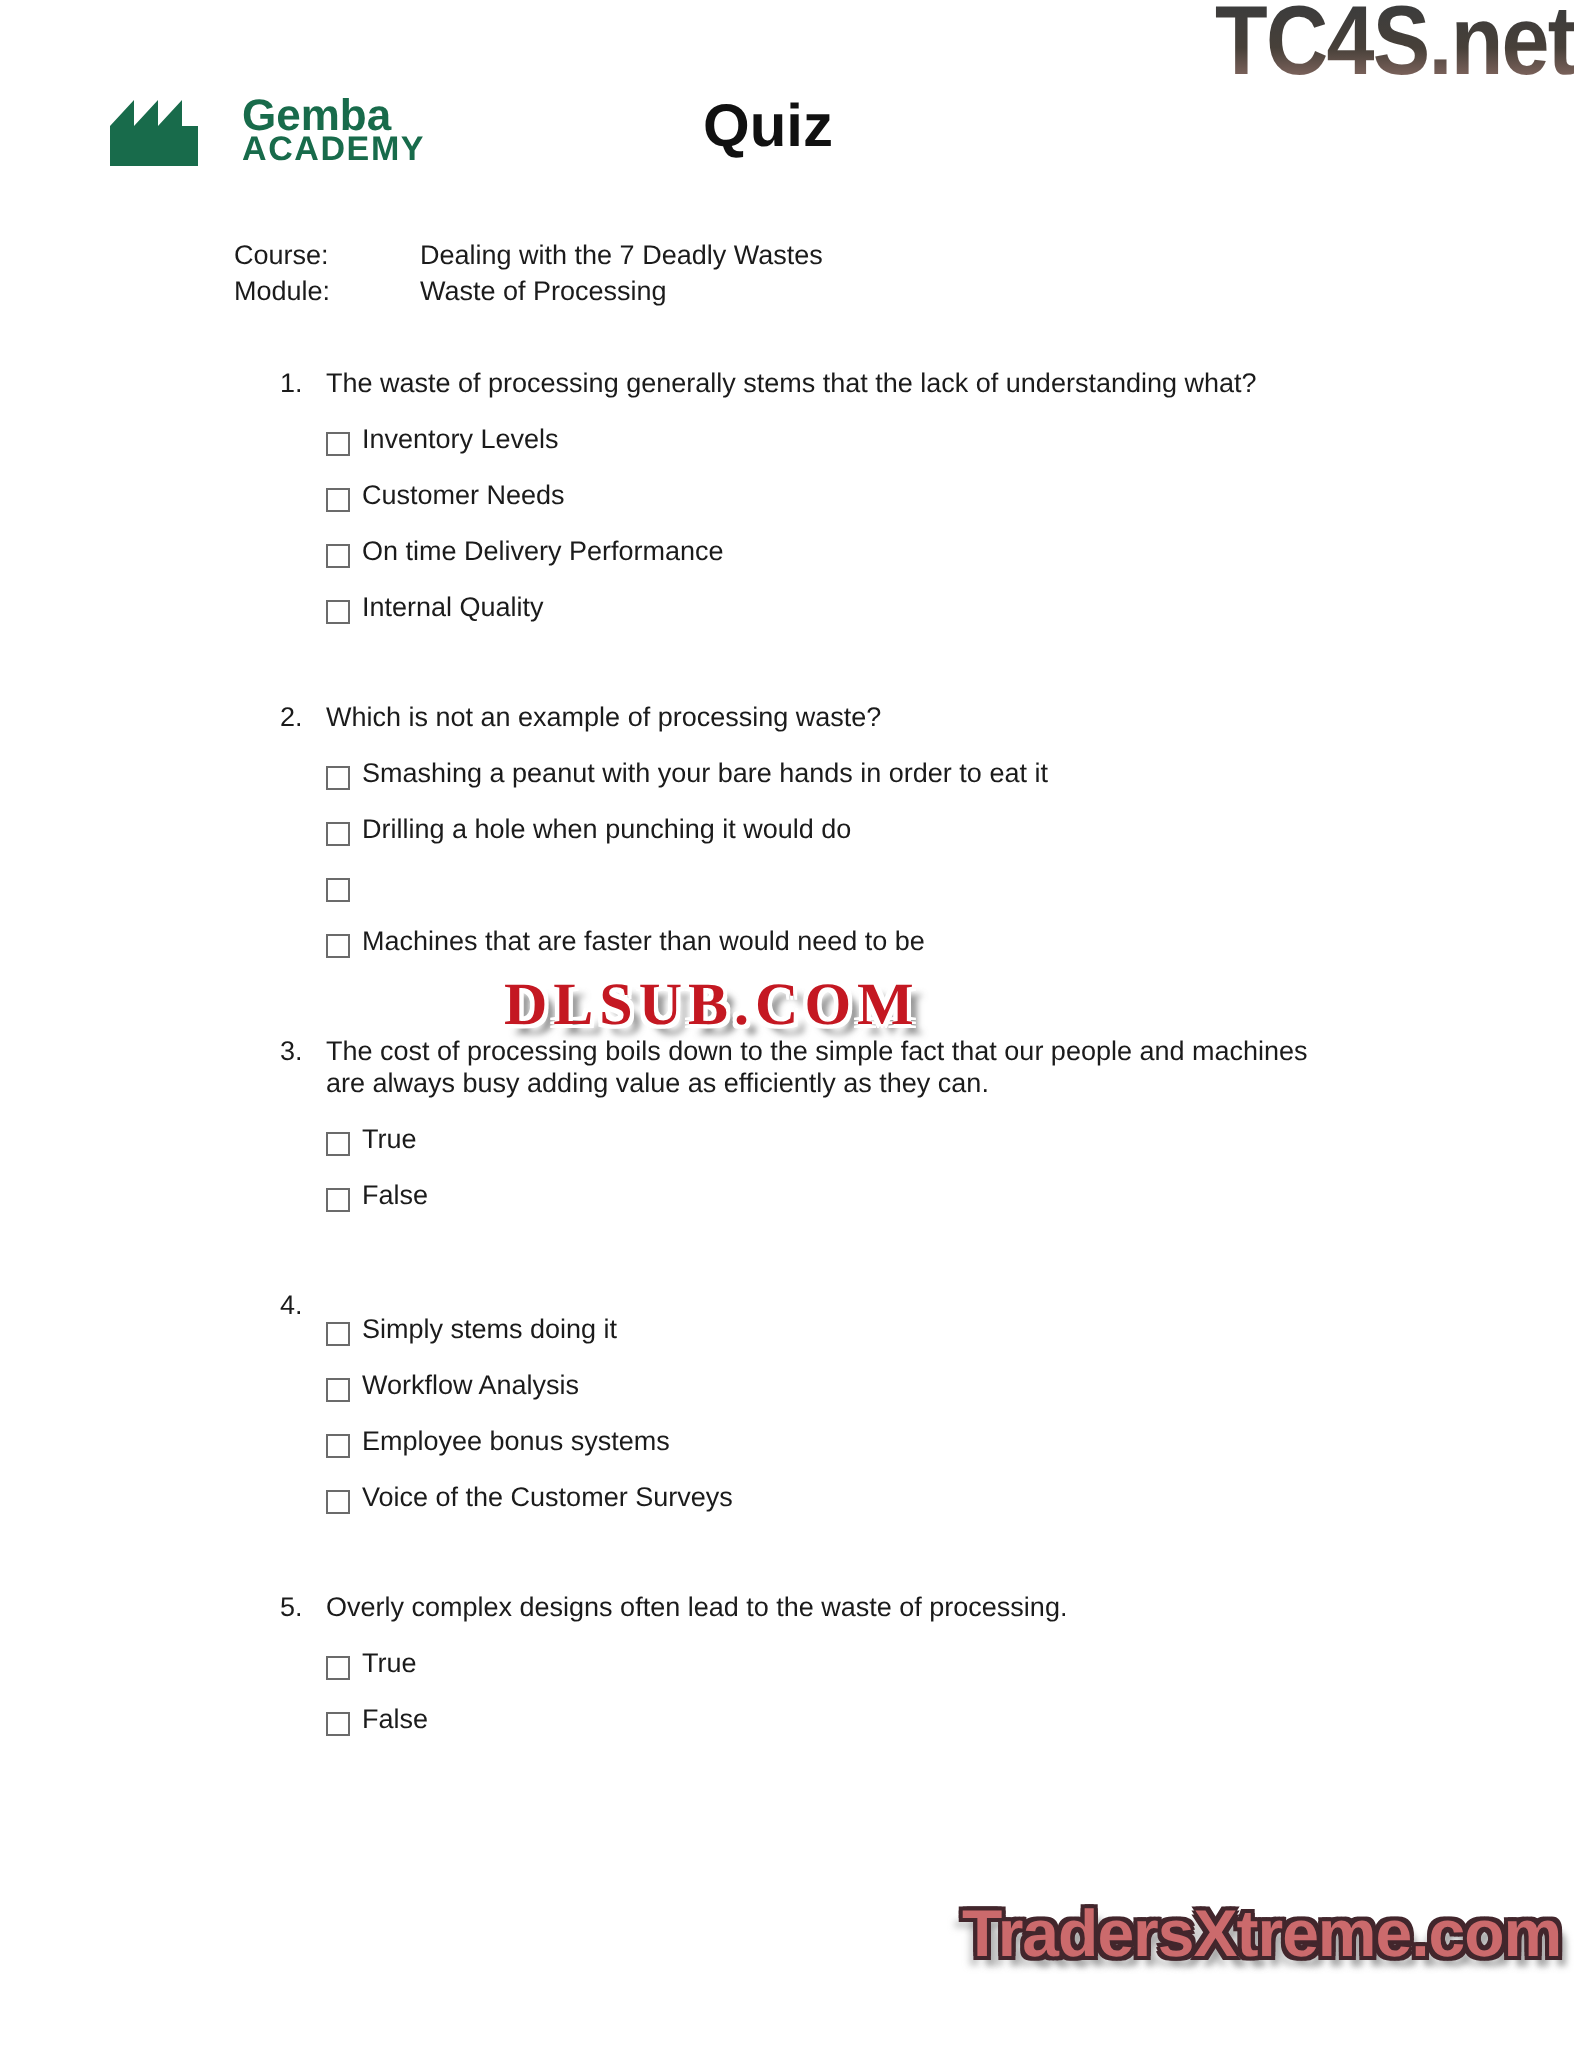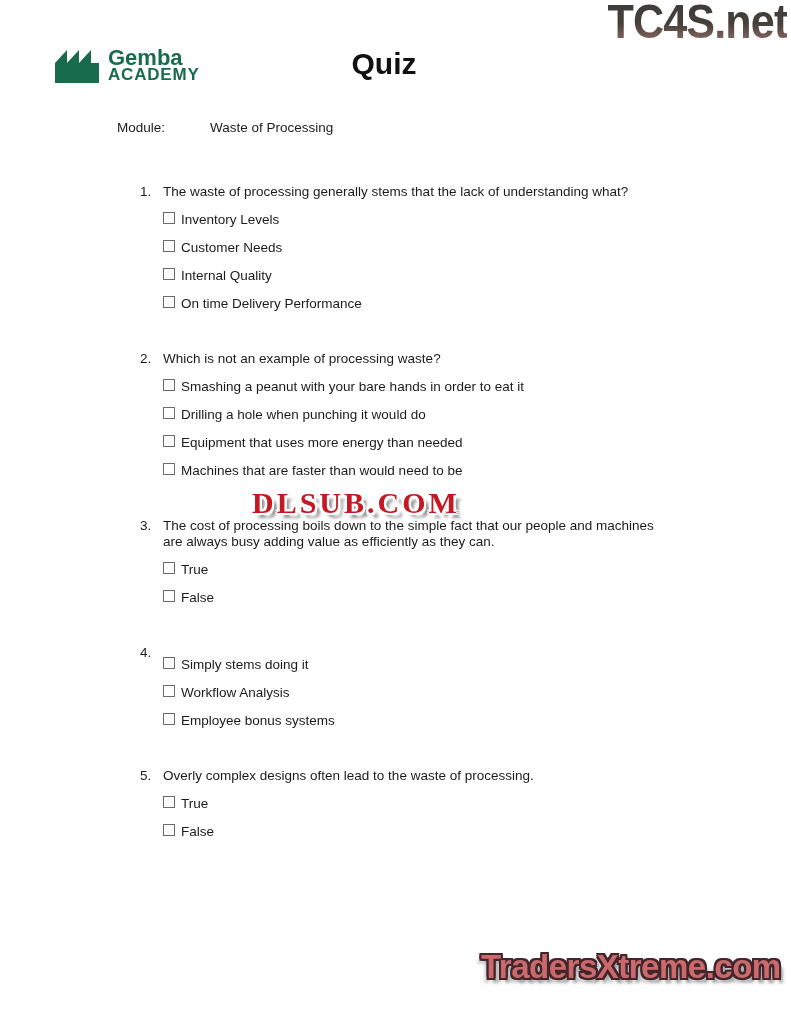--- a/index.html
+++ b/index.html
@@ -28,21 +28,21 @@
     color: transparent;
   }
 
   
   .logo {
     position: absolute;
     left: 55px;
     top: 45px;
     display: flex;
     align-items: center;
-    gap: 7px;
+    gap: 20px;
   }
   .logo svg { display: block; }
   .logo-title {
     font-size: 22px;
     font-weight: bold;
     line-height: 20px;
     color: #186b4b;
   }
   .logo-subtitle {
     font-size: 17px;
@@ -85,21 +85,21 @@
   .question {
     display: flex;
     margin-bottom: 39px;
     font-size: 13.5px;
   }
   .q-num { width: 23px; flex-shrink: 0; line-height: 16px; }
   .q-body { flex: 1; }
   .q-text { line-height: 16px; }
   .option {
     display: flex;
-    align-items: flex-start;
+    align-items: flex-end;
     margin-top: 12px;
     height: 16px;
     line-height: 16px;
   }
   .checkbox {
     width: 12px;
     height: 12px;
     border: 1px solid #6b6b6b;
     background: #fff;
     margin-right: 6px;
@@ -152,20 +152,24 @@
   <span>
     <div class="logo-title">Gemba</div>
     <div class="logo-subtitle">ACADEMY</div>
   </span>
 </div>
 
 <div class="page-title">Quiz</div>
 
 <div class="meta">
   <div class="meta-row">
+    <span class="meta-label">Course:</span>
+    <span class="meta-value">Dealing with the 7 Deadly Wastes</span>
+  </div>
+  <div class="meta-row">
     <span class="meta-label">Module:</span>
     <span class="meta-value">Waste of Processing</span>
   </div>
 </div>
 
 <div class="questions">
 
   <div class="question">
     <div class="q-num">1.</div>
     <div class="q-body">
@@ -173,44 +177,43 @@
       <div class="option">
         <span class="checkbox"></span>
         <span>Inventory Levels</span>
       </div>
       <div class="option">
         <span class="checkbox"></span>
         <span>Customer Needs</span>
       </div>
       <div class="option">
         <span class="checkbox"></span>
+        <span>On time Delivery Performance</span>
+      </div>
+      <div class="option">
+        <span class="checkbox"></span>
         <span>Internal Quality</span>
       </div>
-      <div class="option">
-        <span class="checkbox"></span>
-        <span>On time Delivery Performance</span>
-      </div>
     </div>
   </div>
 
   <div class="question">
     <div class="q-num">2.</div>
     <div class="q-body">
       <div class="q-text">Which is not an example of processing waste?</div>
       <div class="option">
         <span class="checkbox"></span>
         <span>Smashing a peanut with your bare hands in order to eat it</span>
       </div>
       <div class="option">
         <span class="checkbox"></span>
         <span>Drilling a hole when punching it would do</span>
       </div>
       <div class="option">
         <span class="checkbox"></span>
-        <span>Equipment that uses more energy than needed</span>
       </div>
       <div class="option">
         <span class="checkbox"></span>
         <span>Machines that are faster than would need to be</span>
       </div>
     </div>
   </div>
 
   <div class="question">
     <div class="q-num">3.</div>
@@ -235,20 +238,24 @@
         <span>Simply stems doing it</span>
       </div>
       <div class="option">
         <span class="checkbox"></span>
         <span>Workflow Analysis</span>
       </div>
       <div class="option">
         <span class="checkbox"></span>
         <span>Employee bonus systems</span>
       </div>
+      <div class="option">
+        <span class="checkbox"></span>
+        <span>Voice of the Customer Surveys</span>
+      </div>
     </div>
   </div>
 
   <div class="question">
     <div class="q-num">5.</div>
     <div class="q-body">
       <div class="q-text">Overly complex designs often lead to the waste of processing.</div>
       <div class="option">
         <span class="checkbox"></span>
         <span>True</span>

